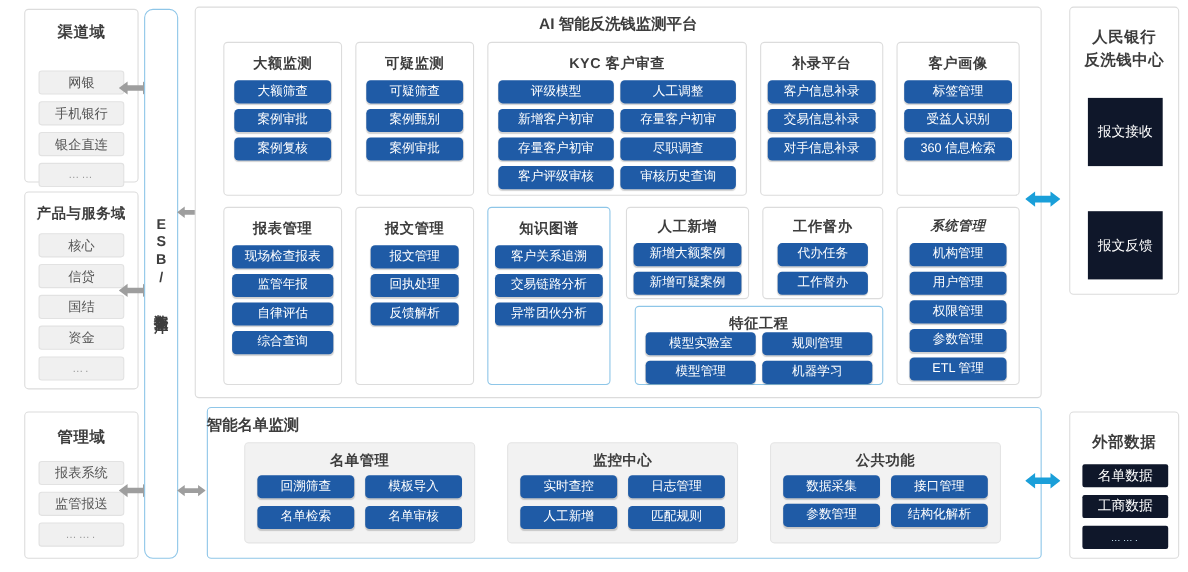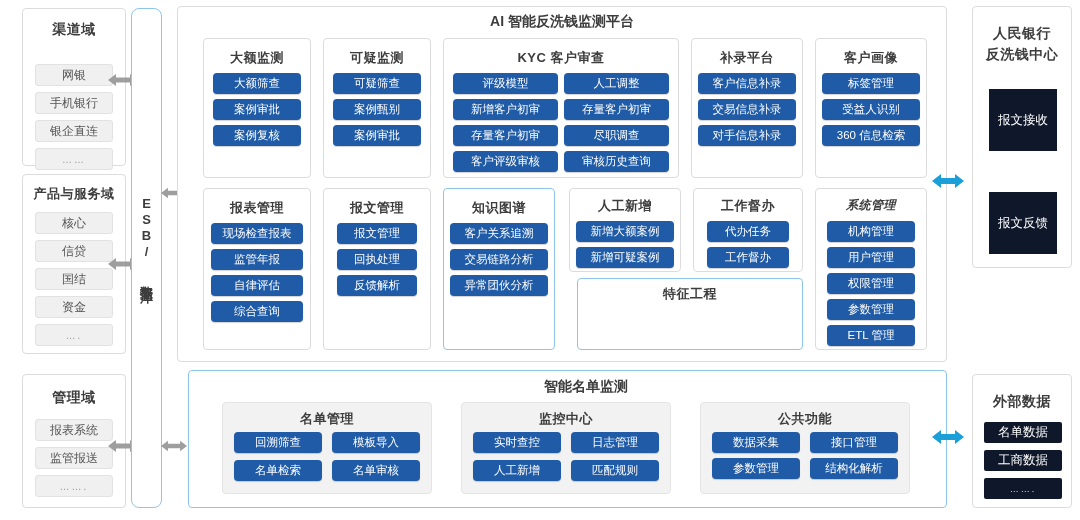--- a/index.html
+++ b/index.html
@@ -252,35 +252,41 @@
     <div class="panel-title" style="font-size:13px; margin-top:8px;">工作督办</div>
   </div>
   <div class="btn-col" style="left:707px; top:221px; width:82px;">
     <div class="btn">代办任务</div>
     <div class="btn">工作督办</div>
   </div>
 
   <div class="panel blue-border" style="left:577px; top:278px; width:226px; height:72px;">
     <div class="panel-title" style="font-size:13px; margin-top:6px;">特征工程</div>
   </div>
+  <div class="btn-grid2" style="left:587px; top:302px; width:206px;">
+    <div class="btn">模型实验室</div>
+    <div class="btn">规则管理</div>
+    <div class="btn">模型管理</div>
+    <div class="btn">机器学习</div>
+  </div>
 
   <div class="panel" style="left:815px; top:188px; width:112px; height:162px;">
     <div class="panel-title" style="font-size:12px; margin-top:8px;font-style:italic;">系统管理</div>
   </div>
   <div class="btn-col" style="left:827px; top:221px; width:88px;">
     <div class="btn">机构管理</div>
     <div class="btn">用户管理</div>
     <div class="btn">权限管理</div>
     <div class="btn">参数管理</div>
     <div class="btn">ETL 管理</div>
   </div>
 
   <div class="panel blue-border" style="left:188px; top:370px; width:759px; height:138px;"></div>
-  <div style="position:absolute; left:188px; top:378px; width:759px; text-align:center;
-              font-size:14px; font-weight:bold; color:#3d3d3d;padding-left:37px;">智能名单监测</div>
+  <div style="position:absolute; left:188px; top:378px; width:759px; text-align:left;
+              font-size:14px; font-weight:bold; color:#3d3d3d;">智能名单监测</div>
 
   <div class="group" style="left:222px; top:402px; width:210px; height:92px;">
     <div class="panel-title" style="font-size:13px; margin-top:7px;">名单管理</div>
   </div>
   <div class="btn-grid2" style="left:234px; top:432px; width:186px; gap:7px 10px;">
     <div class="btn">回溯筛查</div>
     <div class="btn">模板导入</div>
     <div class="btn">名单检索</div>
     <div class="btn">名单审核</div>
   </div>

